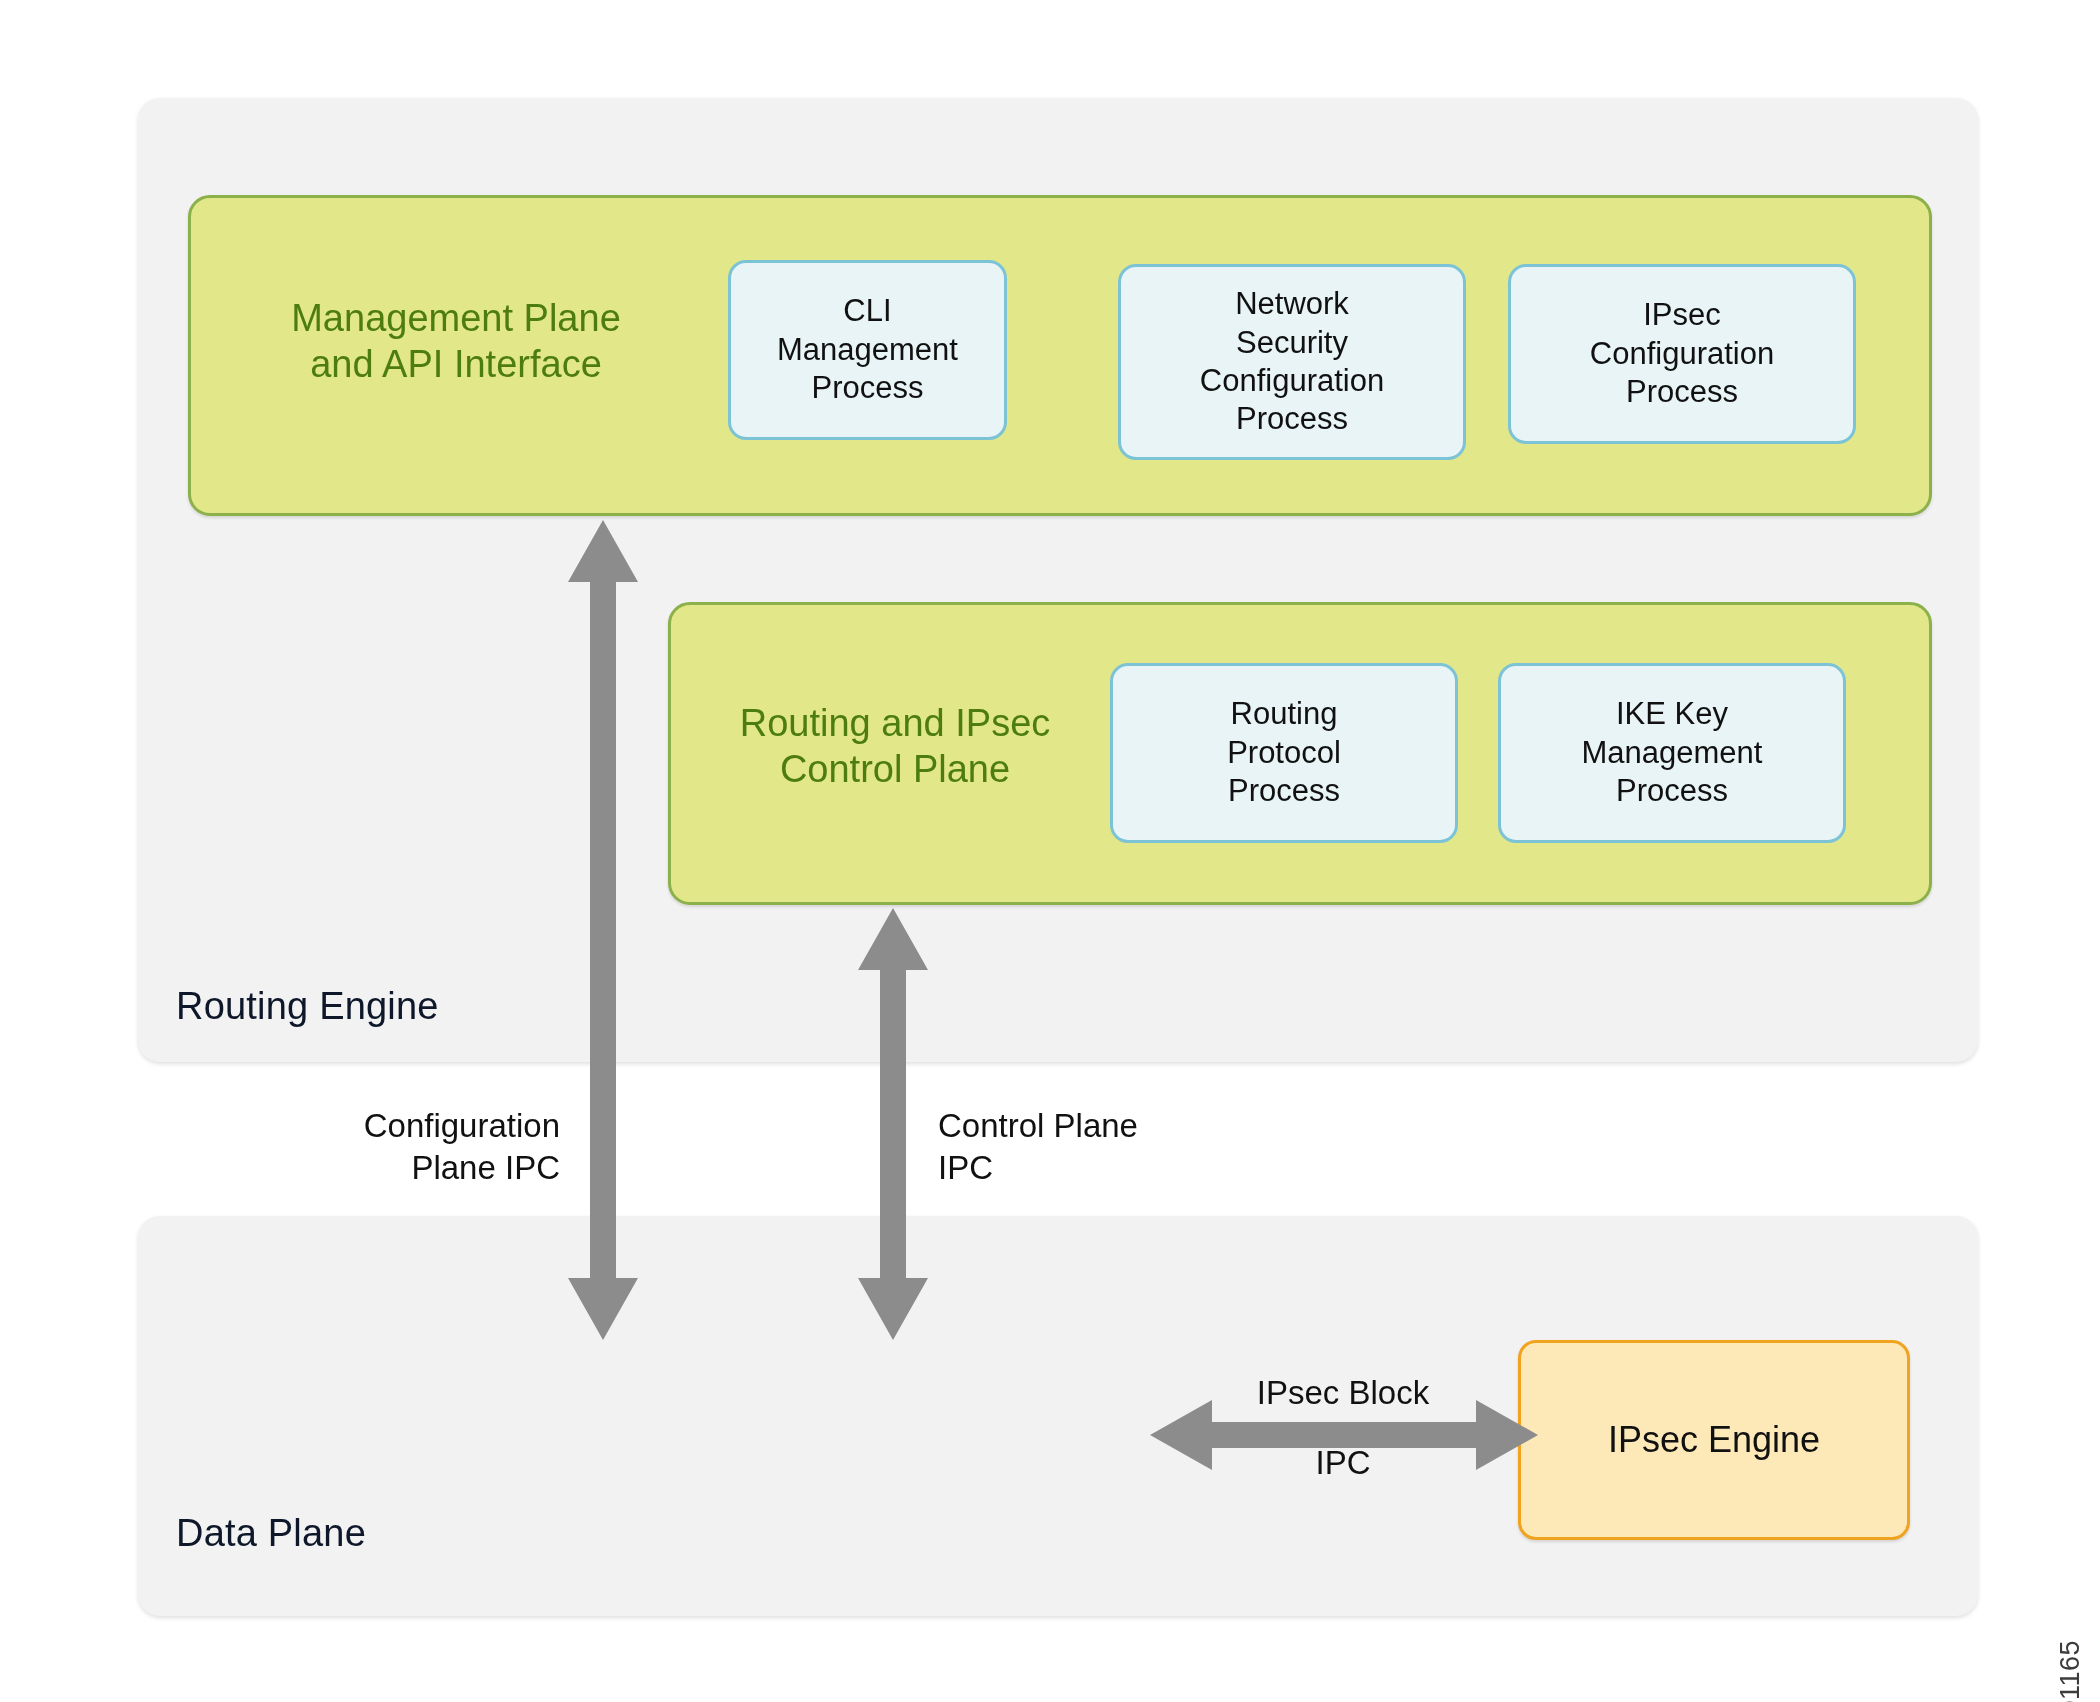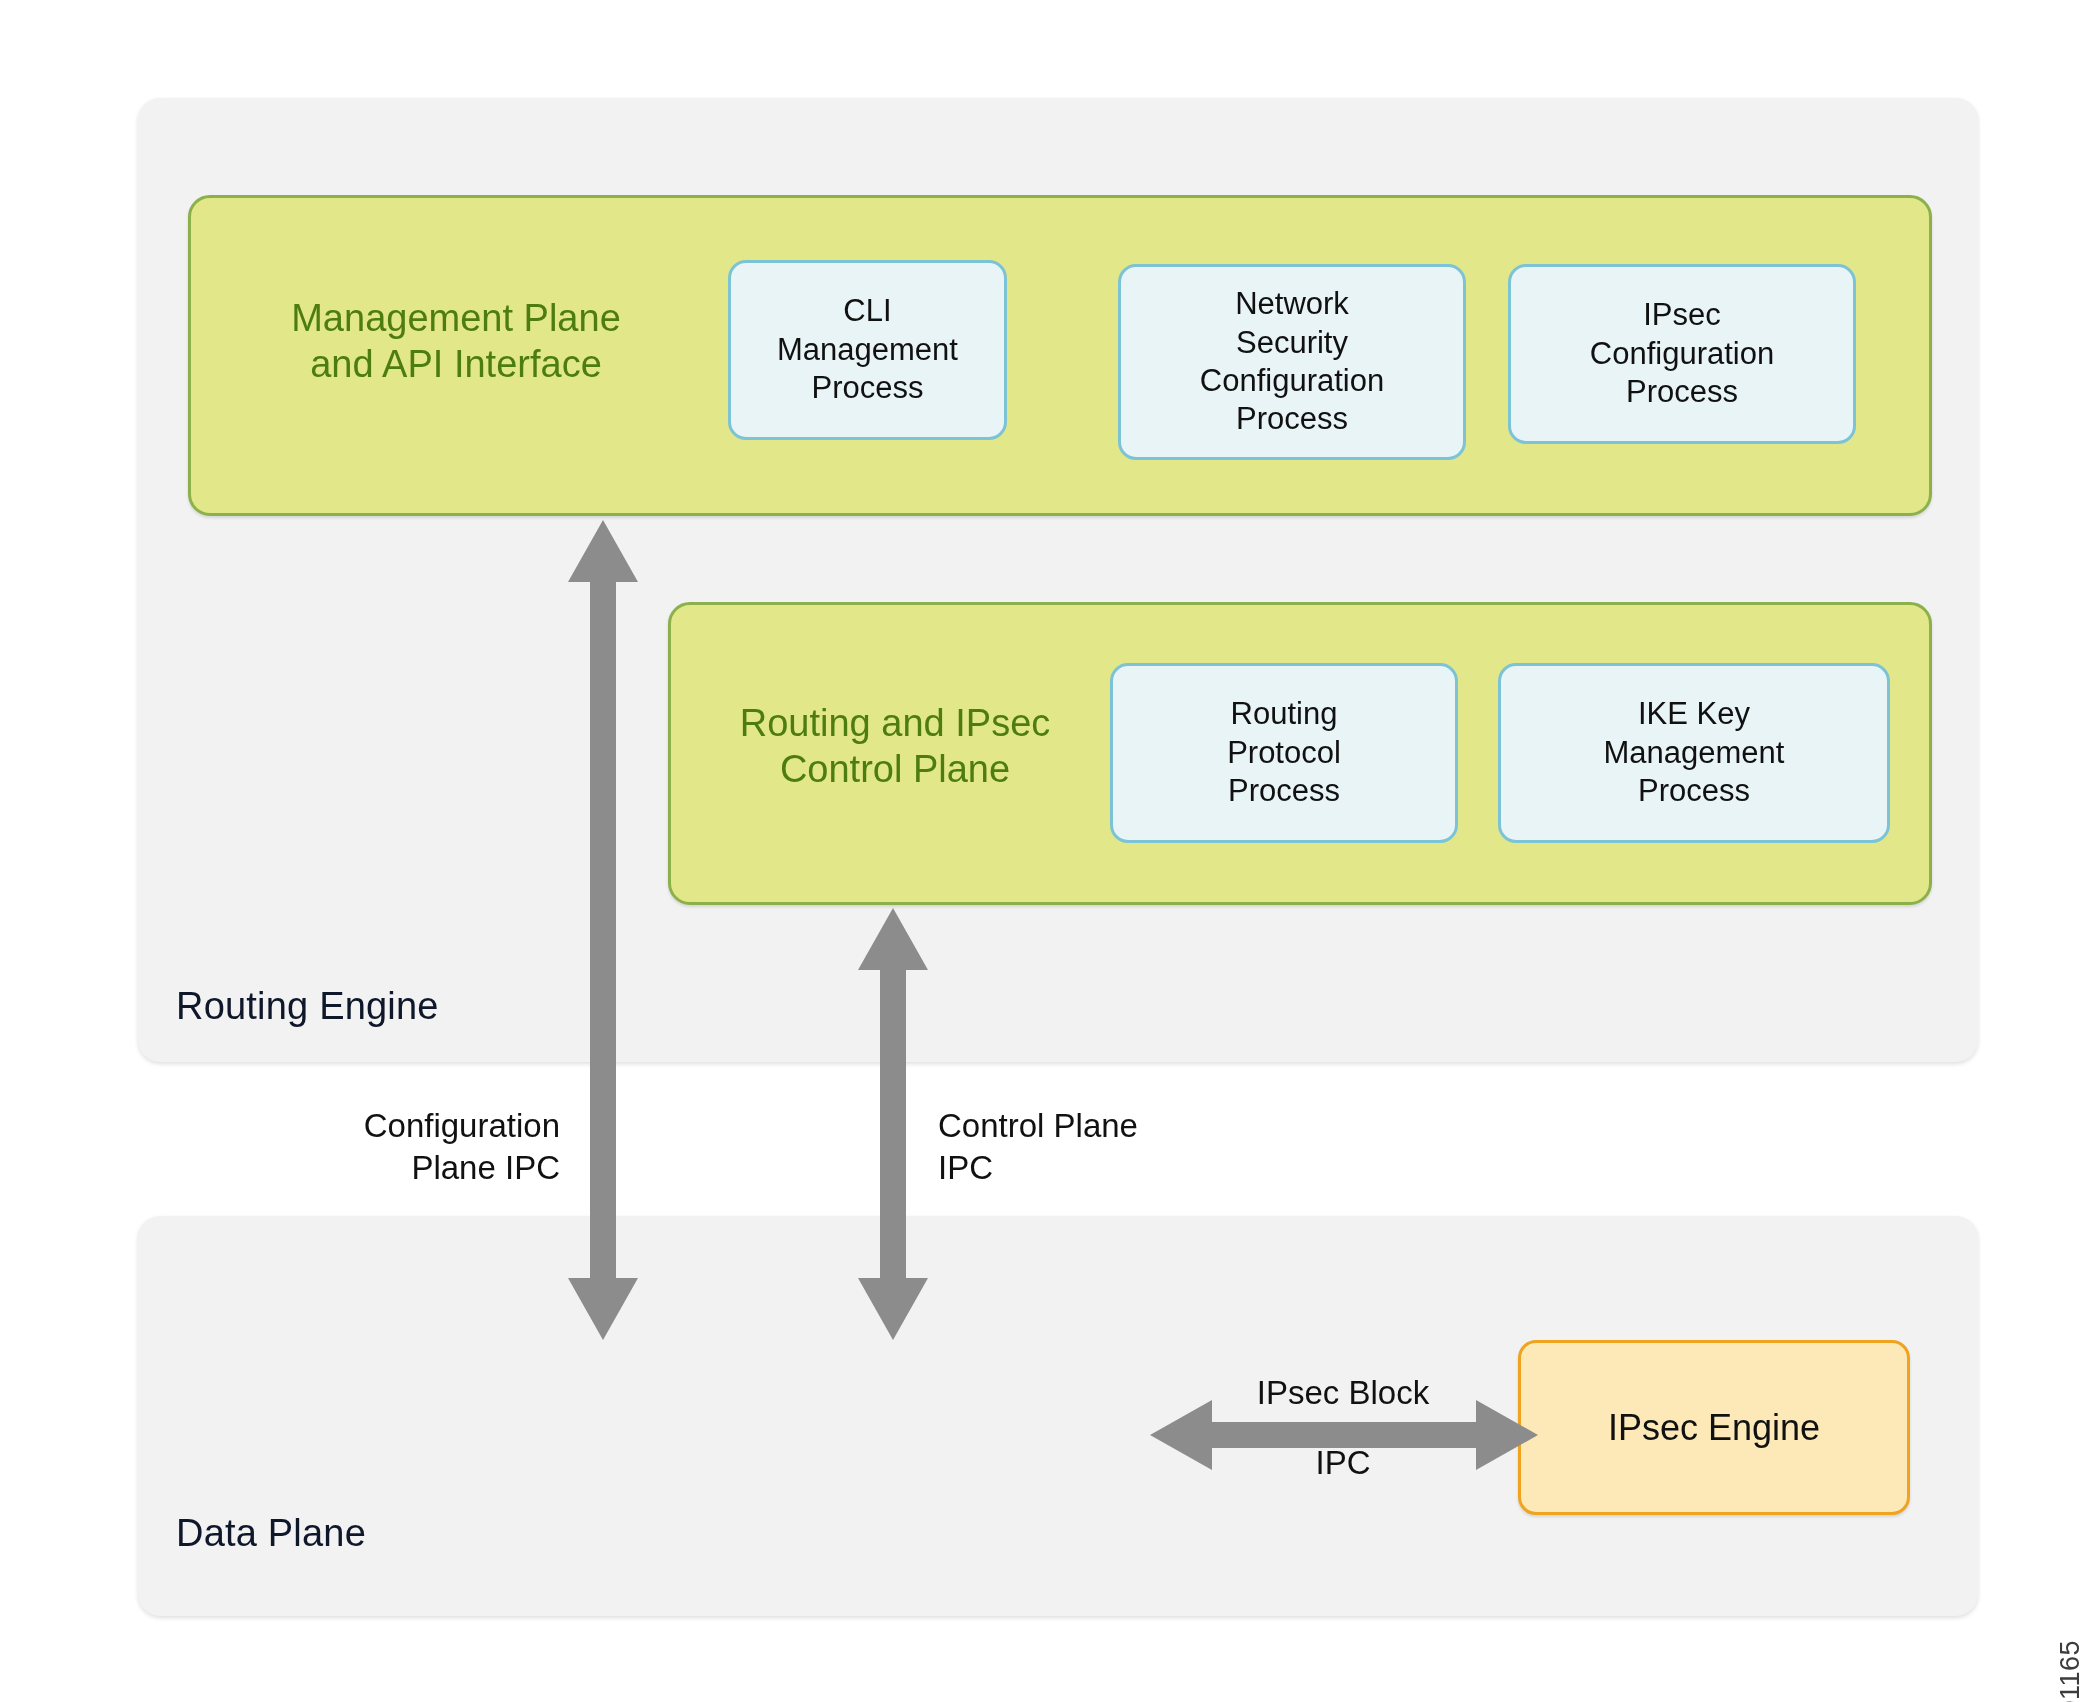--- a/index.html
+++ b/index.html
@@ -110,41 +110,41 @@
     font-size: 31px;
     line-height: 1.24;
     color: #111111;
     white-space: pre-line;
     box-sizing: border-box;
   }
   #proc-cli          { left: 728px;  top: 260px; width: 279px; height: 180px; }
   #proc-netsec       { left: 1118px; top: 264px; width: 348px; height: 196px; }
   #proc-ipsec-config { left: 1508px; top: 264px; width: 348px; height: 180px; }
   #proc-routing      { left: 1110px; top: 663px; width: 348px; height: 180px; }
-  #proc-ike          { left: 1498px; top: 663px; width: 392px; height: 180px; }
+  #proc-ike          { left: 1498px; top: 663px; width: 348px; height: 180px; }
 
   
   .orange-box {
     position: absolute;
     background: #fde9b8;
     border: 3px solid #f0a31e;
     border-radius: 18px;
     display: flex;
     align-items: center;
     justify-content: center;
     text-align: center;
     font-size: 36px;
     line-height: 1.26;
     color: #111111;
     white-space: pre-line;
     box-sizing: border-box;
     box-shadow: 0 2px 3px rgba(0,0,0,0.12);
   }
   #box-pfms        { left: 498px;  top: 1340px; width: 640px; height: 200px; }
-  #box-ipsec-engine{ left: 1518px; top: 1340px; width: 392px; height: 175px; }
+  #box-ipsec-engine{ left: 1518px; top: 1340px; width: 392px; height: 200px; }
 
   
   .arrow { position: absolute; }
   .arrow svg { display: block; }
 
   #arrow-config-plane { left: 568px;  top: 520px;  }
   #arrow-control-plane{ left: 858px;  top: 908px;  }
   #arrow-ipsec-ipc    { left: 1150px; top: 1400px; }
 
   

